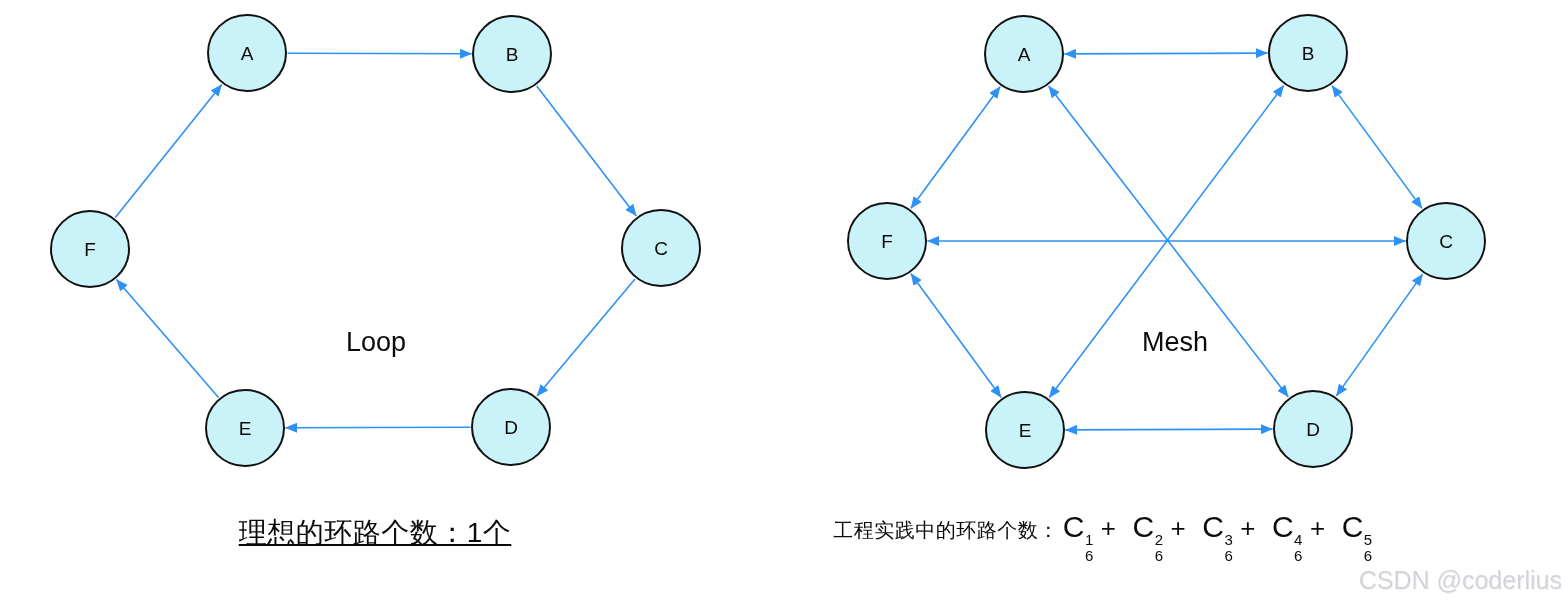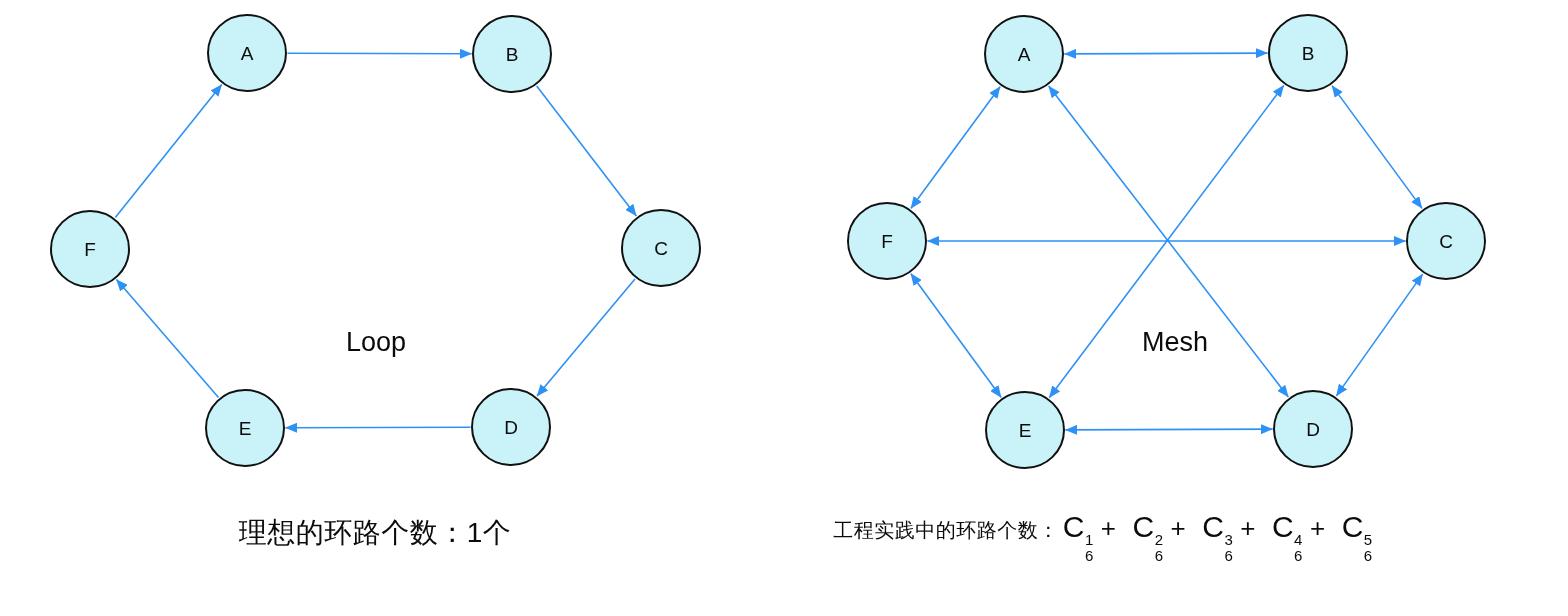--- a/index.html
+++ b/index.html
@@ -11,21 +11,21 @@
   #graph-svg{position:absolute;left:0;top:0;}
   .caption{
     position:absolute;
     transform:translateX(-50%);
     white-space:nowrap;
     font-size:28px;
     font-weight:500;
     color:#0b0b0b;
     letter-spacing:0.5px;
   }
-  #caption-loop{left:375px;top:514px;}
+  #caption-loop{left:375px;top:514px;text-decoration:underline;}
   #caption-mesh{left:1103px;top:510px;}
   #caption-mesh .prefix{font-size:20px;}
   .term{display:inline-block;margin-left:4px;}
   .term .base{font-size:30px;font-weight:400;}
   .term .ss{
     display:inline-flex;flex-direction:column;
     font-size:15px;line-height:1.05;font-weight:400;
     vertical-align:-8px;text-align:left;
   }
   .plus{font-size:26px;font-weight:400;margin:0 12px 0 7px;}
@@ -134,13 +134,14 @@
             <span>6</span>
           </span></span><span class="plus">+</span><span class="term"><span class="base">C</span><span class="ss">
             <span>4</span>
             <span>6</span>
           </span></span><span class="plus">+</span><span class="term"><span class="base">C</span><span class="ss">
             <span>5</span>
             <span>6</span>
           </span></span></span>
   </div>
 
+  <div class="watermark">CSDN @coderlius</div>
 </div>
 
 </body></html>

